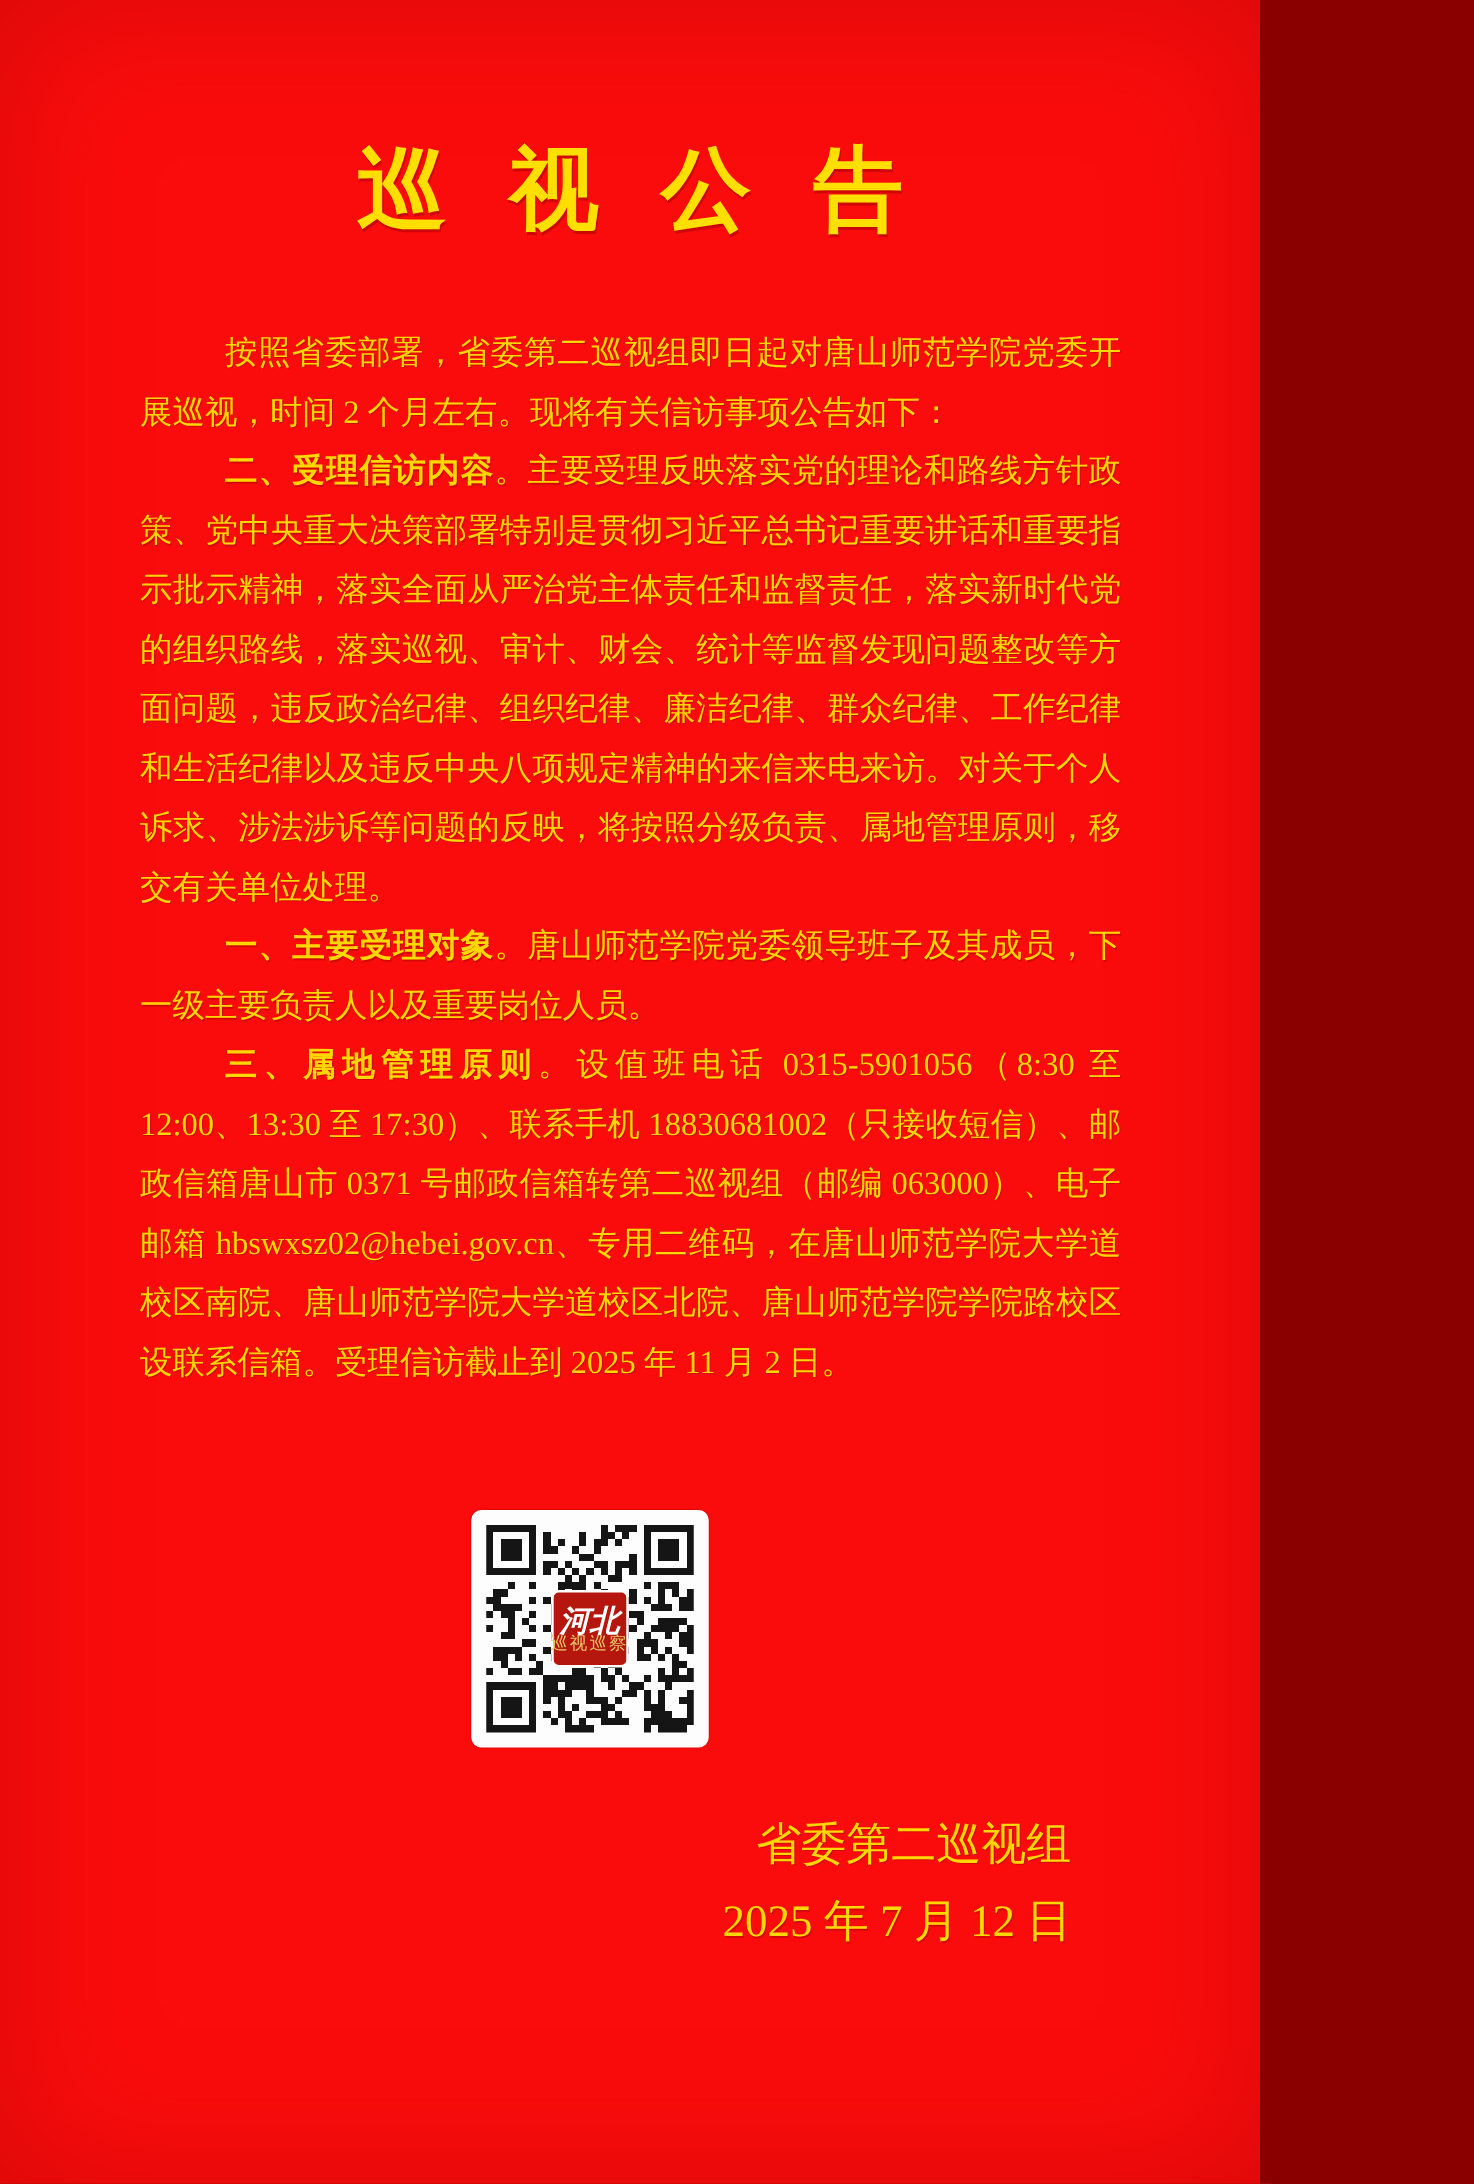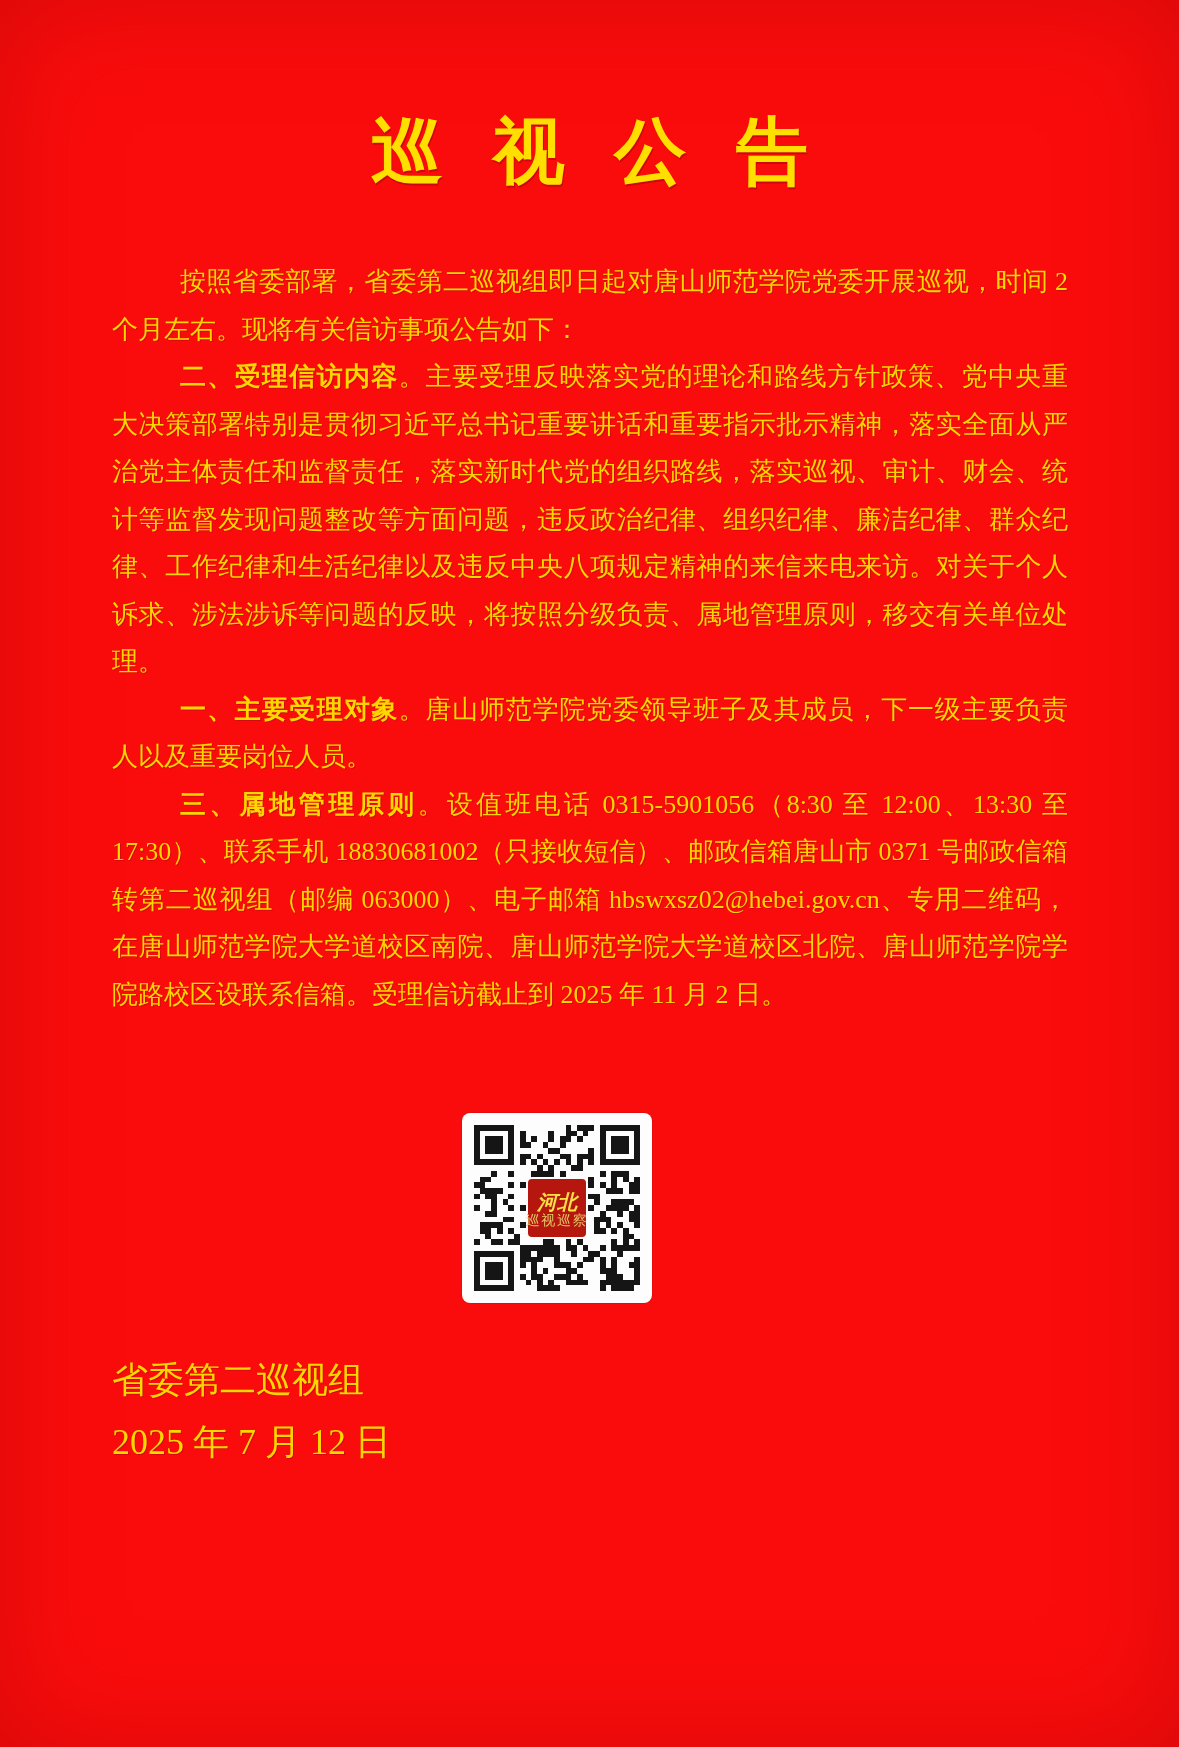--- a/index.html
+++ b/index.html
@@ -3,21 +3,21 @@
 <meta charset="utf-8">
 <style>
   html,body{margin:0;padding:0;}
   body{
     width:1179px;height:1747px;
     background:#8a0000;
     font-family:"Liberation Serif","DejaVu Serif",serif;
   }
   .page{
     position:relative;
-    width:1179px;height:1747px;
+    width:1008px;height:1747px;
     background:#fb0c0c;
     overflow:hidden;
     box-shadow:inset 0 0 120px rgba(120,0,0,.25);
     color:#ffd700;
   }
   .title{
     margin:116px 0 0 0;
     text-align:center;
     font-size:72px;
     font-weight:bold;
@@ -64,35 +64,35 @@
     border:2px solid #fdfdfd;
     border-radius:6px;
     display:flex;flex-direction:column;
     align-items:center;justify-content:center;
     box-sizing:border-box;
   }
   .qr-logo-title{
     font-family:"DejaVu Serif","Liberation Serif",serif;
     font-style:italic;
     font-weight:bold;
-    font-size:20px;
+    font-size:24px;
     line-height:26px;
-    color:#fde047;
+    color:#ffffff;
   }
   .qr-logo-sub{
     font-size:14px;
     line-height:12px;
     color:#e8c667;
     letter-spacing:.12em;
     white-space:nowrap;
   }
   .signature{
     margin-top:46px;
     padding-right:40px;
-    text-align:left;
+    text-align:right;
     font-size:36px;
     line-height:62px;
     color:#ffd700;
     text-shadow:1px 1px 0 rgba(120,0,0,.3);
   }
 </style>
 </head>
 <body>
 
 <div class="page">

